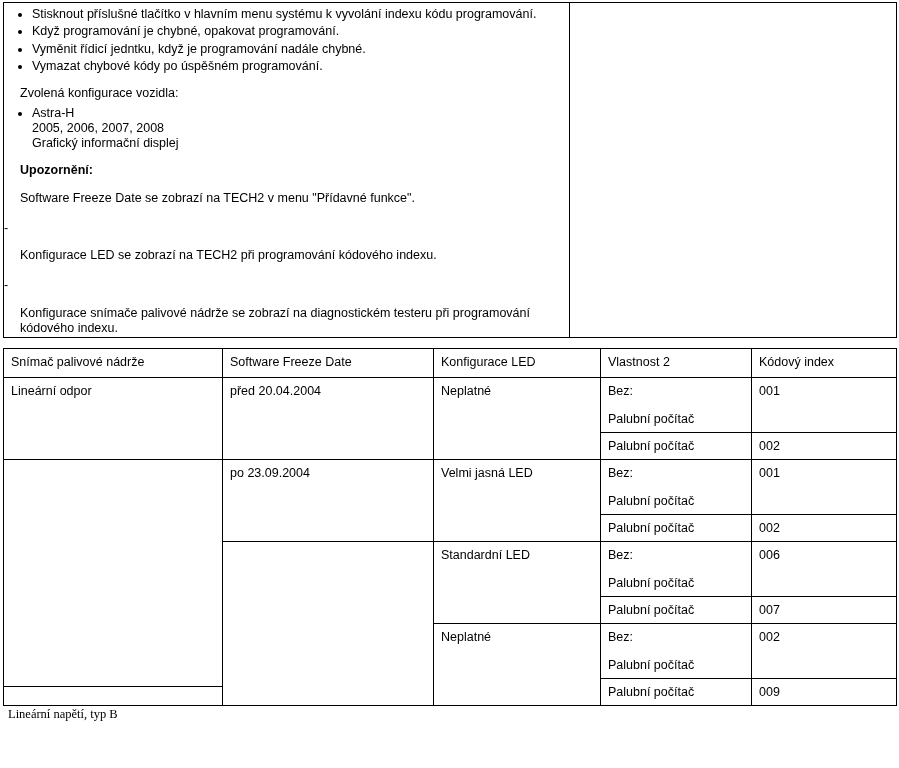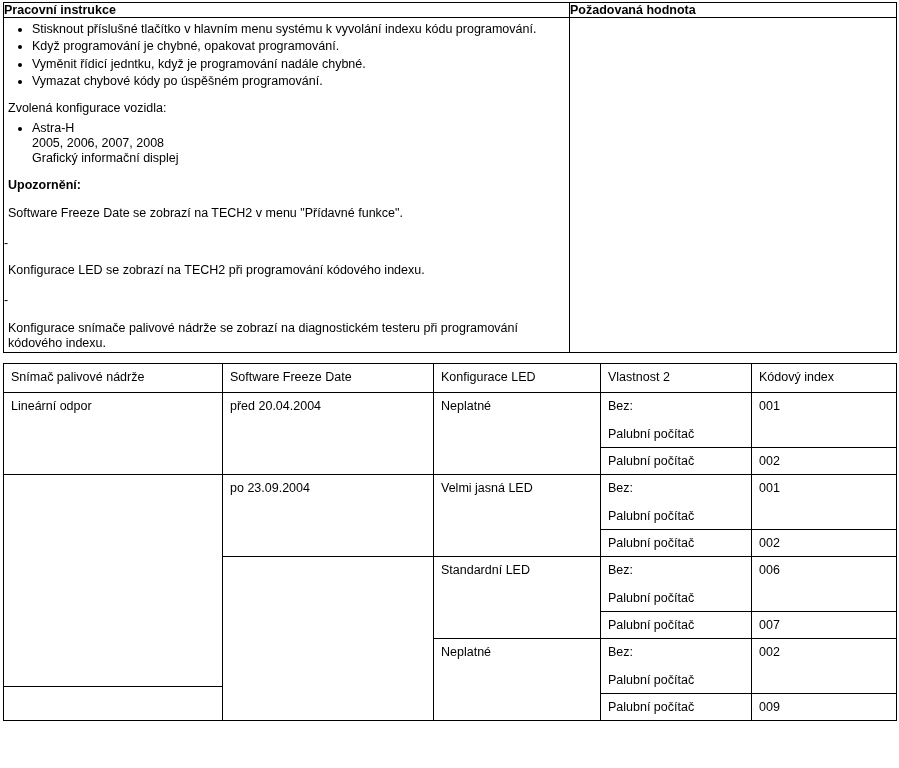--- a/index.html
+++ b/index.html
@@ -55,21 +55,21 @@
     list-style: disc;
   }
   ul.bullets li {
     margin: 0 0 2px 0;
     font-size: 12.5px;
     line-height: 1.22;
   }
   ul.bullets li .l2 { display: block; }
 
   p.para {
-    margin: 12px 0 0 4px;
+    margin: 12px 0 0 16px;
     font-size: 12.5px;
     line-height: 1.25;
   }
   p.para.bold { font-weight: bold; }
   p.dash { margin: 14px 0 0 0; }
 
   ul.bullets.cfg {
   }
   ul.bullets.cfg li { margin-bottom: 0; }
 
@@ -109,24 +109,20 @@
 <body>
 
 <div class="page">
 
   <table class="top">
     <colgroup>
       <col style="width:566px">
       <col style="width:327px">
     </colgroup>
     <tbody>
-        <tr>
-      <th class="hdr">Pracovní instrukce</th>
-      <th class="hdr">Požadovaná hodnota</th>
-    </tr>
     <tr>
       <td class="body-cell">
 
         <ul class="bullets">
           <li>Stisknout příslušné tlačítko v hlavním menu systému k vyvolání indexu kódu programování.</li>
           <li>Když programování je chybné, opakovat programování.</li>
           <li>Vyměnit řídicí jedntku, když je programování nadále chybné.</li>
           <li>Vymazat chybové kódy po úspěšném programování.</li>
         </ul>
 
@@ -229,14 +225,15 @@
     </tr>
 
     <tr>
       <td>Palubní počítač</td>
       <td>009</td>
     </tr>
 
   </tbody>
     </table>
 
+  <div style="position:absolute; left:8px; top:705px; width:210px; font-family:'Liberation Serif', serif; font-size:12.5px;">Lineární napětí, typ B</div>
   <div style="position:absolute; left:3px; top:684px; width:219px; height:1px; background:#000;"></div>
 </div>
 
 </body></html>

